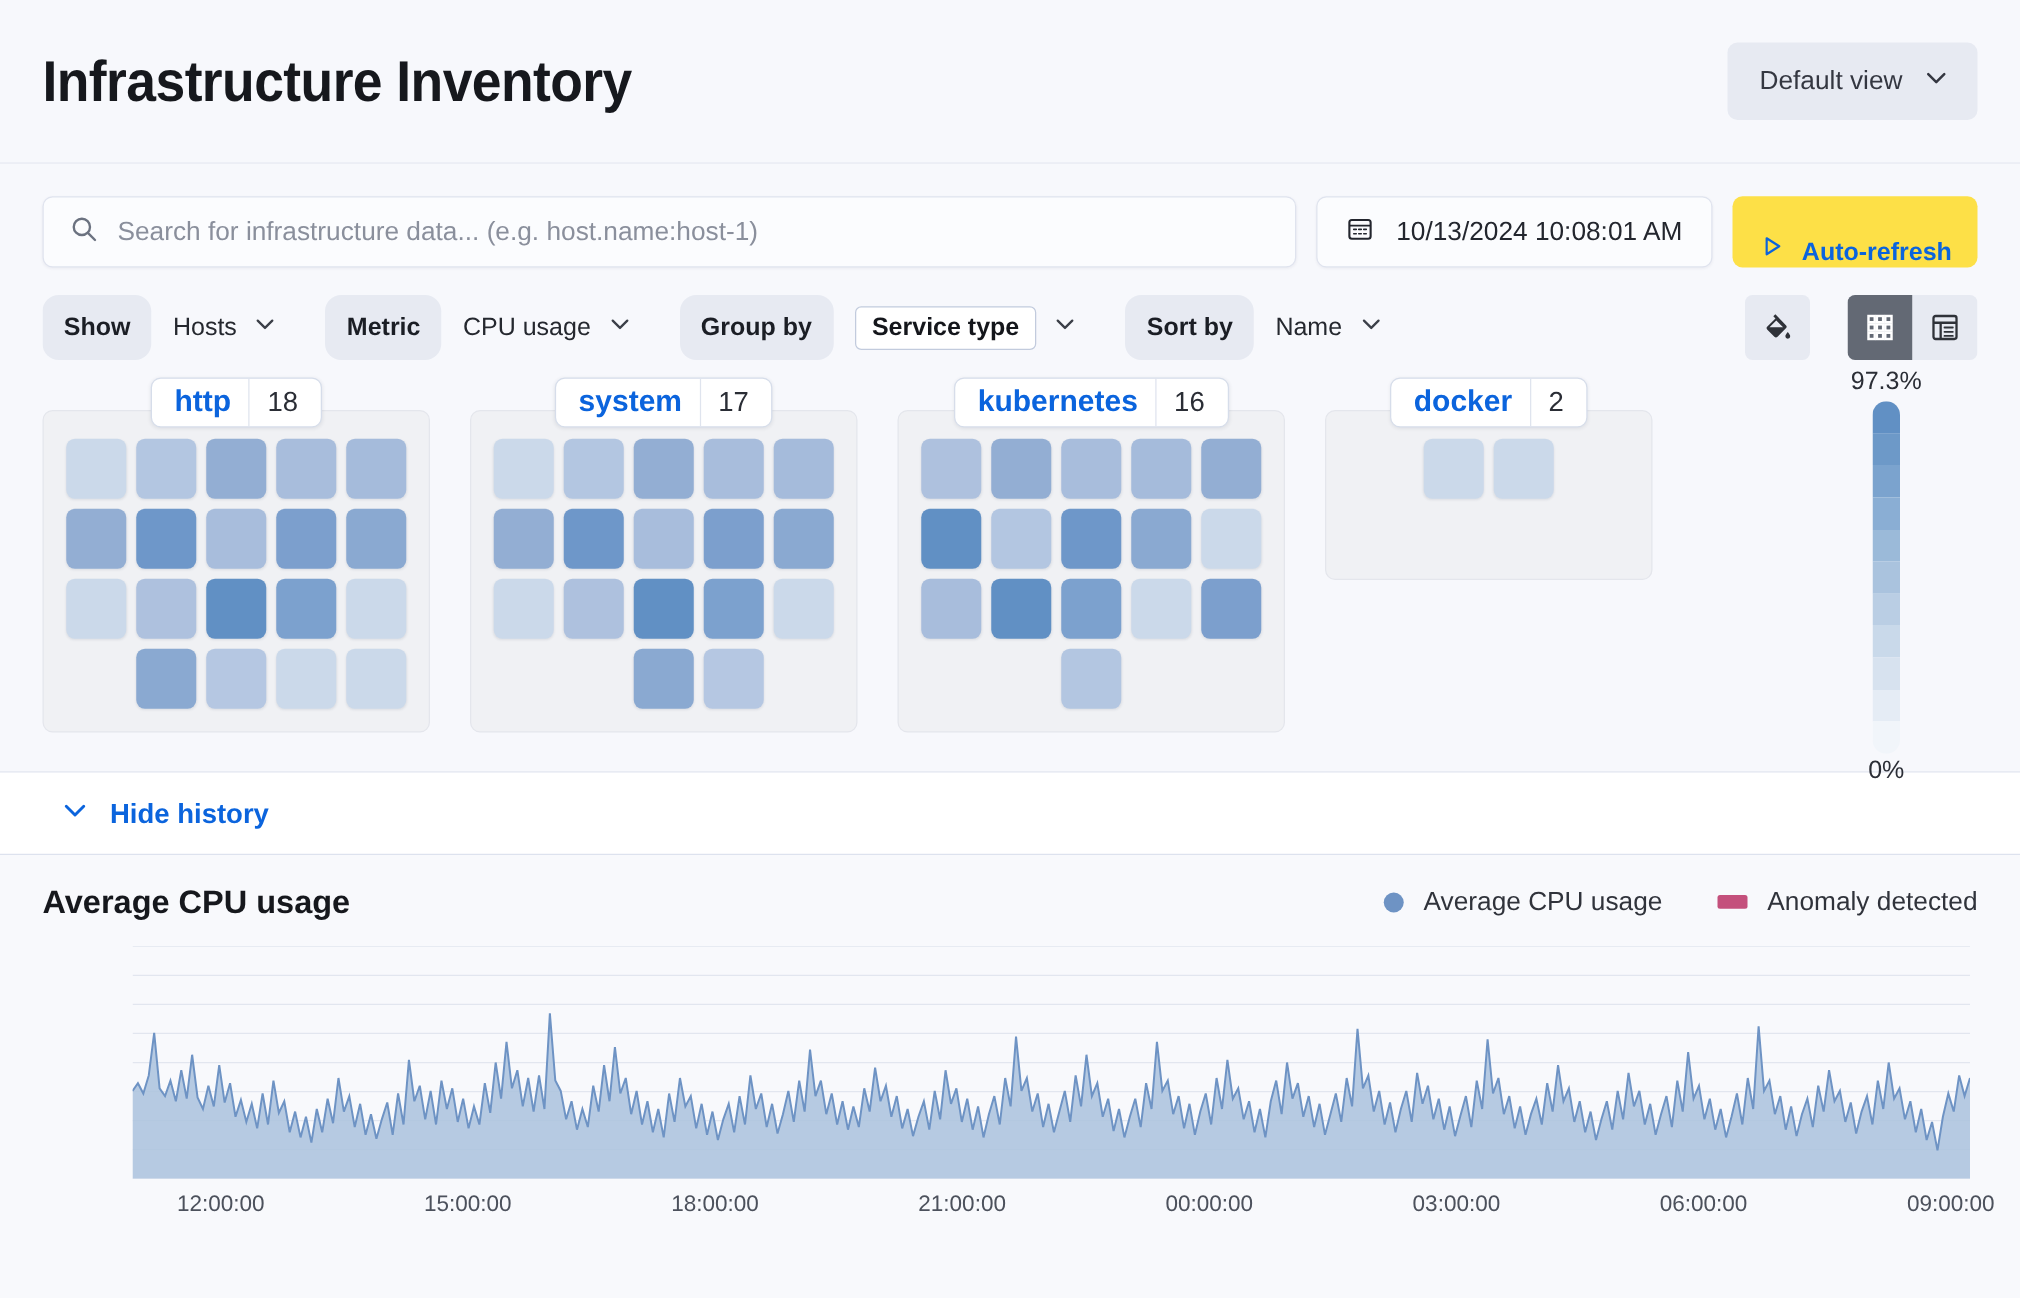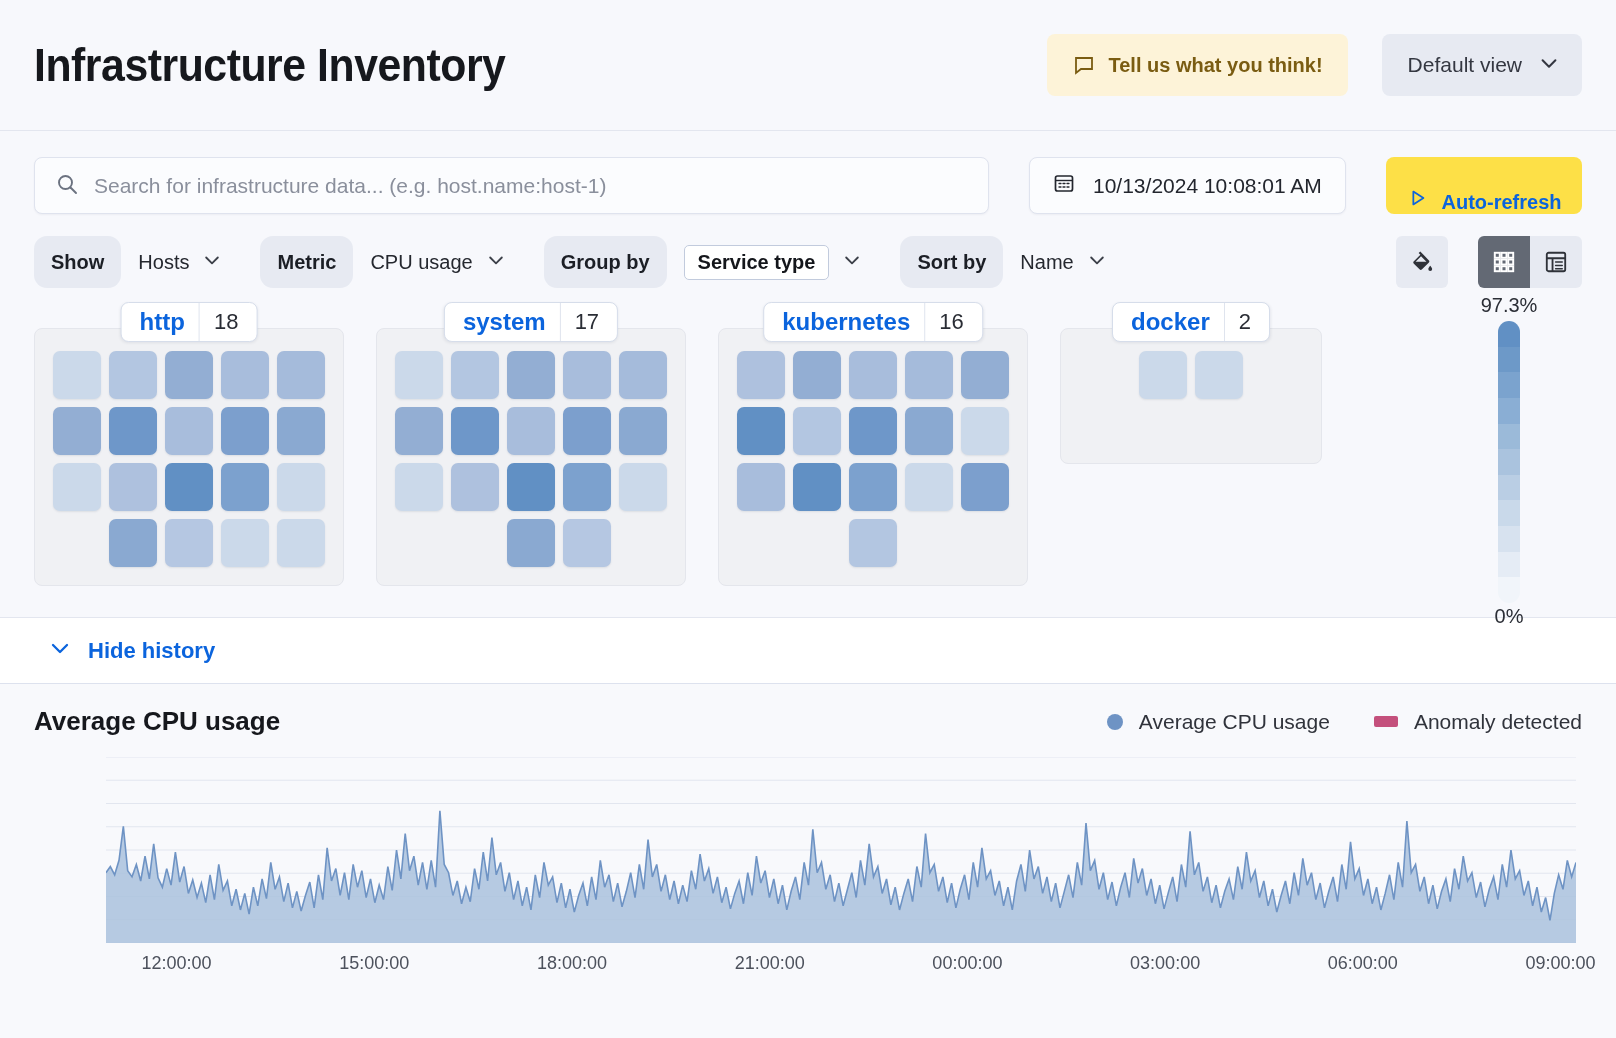--- a/index.html
+++ b/index.html
@@ -42,21 +42,21 @@
     background: #e7eaf2; color: #343741;
     border: none; border-radius: 8px;
     height: 62px; padding: 0 22px 0 26px;
     font-size: 21px; font-weight: 400;
     margin-left: 34px;
     cursor: pointer; white-space: nowrap;
   }
 
   
   .controls { padding: 26px 34px 0 34px; background: #f7f8fc; }
-  .search-row { display: flex; align-items: center; gap: 40px; }
+  .search-row { display: flex; align-items: center; gap: 16px; }
   .search-box {
     flex: 1 1 auto; height: 57px;
     background: #fbfcfe; border: 1px solid #dfe3ee; border-radius: 8px;
     display: flex; align-items: center; gap: 15px; padding: 0 20px;
     box-shadow: 0 1px 2px rgba(30,40,70,0.05);
   }
   .search-box .ph { color: #8a8f9c; font-size: 21px; }
   .date-box {
     width: 317px; height: 57px;
     background: #fbfcfe; border: 1px solid #dfe3ee; border-radius: 8px;
@@ -187,28 +187,20 @@
   }
 </style>
 </head>
 <body>
 
 <div class="app">
 
   <div class="header">
     <div class="page-title">Infrastructure Inventory</div>
     <div class="header-spacer"></div>
-    <button class="feedback-btn">
-      <span>
-        <svg width="24" height="24" viewBox="0 0 24 24" fill="none" stroke="#7a5c12" stroke-width="1.8">
-          <path d="M4 5h16v11H9l-5 4z"></path>
-        </svg>
-      </span>
-      <span>Tell us what you think!</span>
-    </button>
     <button class="view-btn">
       <span>Default view</span>
       <span>
         <svg width="22" height="22" viewBox="0 0 24 24" fill="none" stroke="#343741" stroke-width="2.2" stroke-linecap="round" stroke-linejoin="round">
             <path d="M5 9l7 7 7-7"></path>
           </svg>
       </span>
     </button>
   </div>
 

